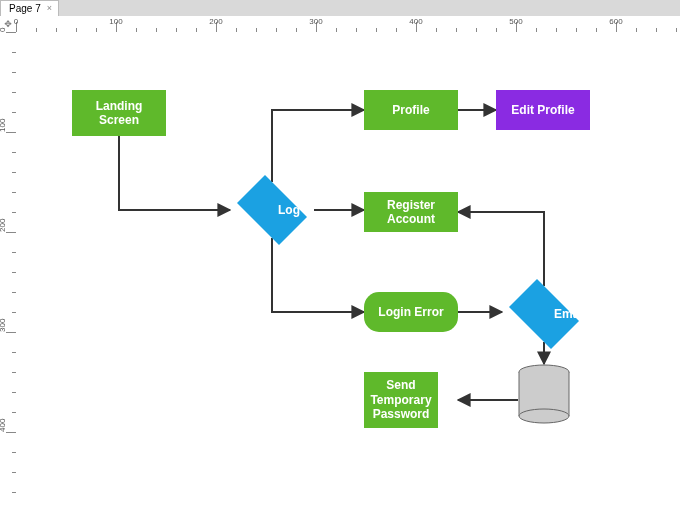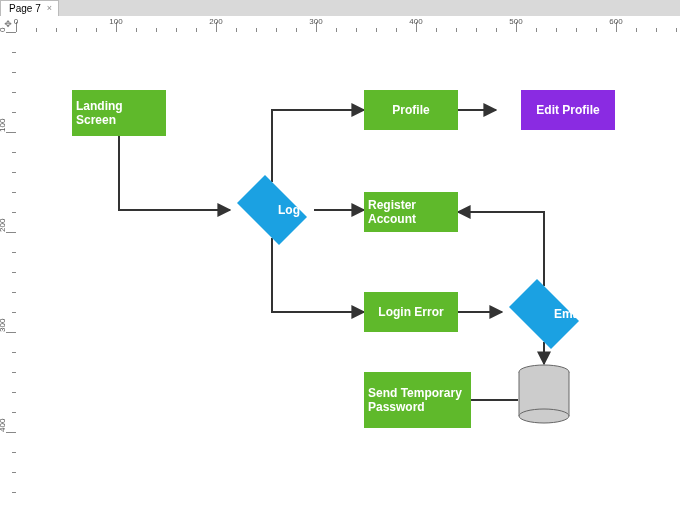--- a/index.html
+++ b/index.html
@@ -95,21 +95,21 @@
     left: 16px; top: 32px;
     width: 664px; height: 478px;
     background: #ffffff;
   }
   .canvas svg { position:absolute; left:0; top:0; }
   .node {
     position: absolute;
     display: flex;
     align-items: center;
     justify-content: center;
-    text-align: left;
+    text-align: center;
     color: #ffffff;
     font-size: 12px;
     font-weight: 600;
     line-height: 1.2;
     padding: 4px;
     box-sizing: border-box;
   }
   .rect-green { background: #5fb92b; }
   .rect-purple { background: #8a2be2; }
   .diamond {
@@ -232,28 +232,28 @@
       <path d="M528,254 L528,180 L442,180" fill="none" stroke="#333333" stroke-width="2" marker-end="url(#arrow)"></path>
       <path d="M528,310 L528,332" fill="none" stroke="#333333" stroke-width="2" marker-end="url(#arrow)"></path>
       <path d="M502,368 L442,368" fill="none" stroke="#333333" stroke-width="2" marker-end="url(#arrow)"></path>
     </svg>
 <div class="node rect-green" style="left: 56px; top: 58px; width: 94px; height: 46px;">Landing Screen</div>
     <div class="diamond" style="left: 214px; top: 150px; width: 84px; height: 56px;">
       <div class="shape"></div>
       <div class="label">Log In</div>
     </div>
     <div class="node rect-green" style="left: 348px; top: 58px; width: 94px; height: 40px;">Profile</div>
-    <div class="node rect-purple" style="left: 480px; top: 58px; width: 94px; height: 40px; margin-left: 25px;">Edit Profile</div>
+    <div class="node rect-purple" style="left: 480px; top: 58px; width: 94px; height: 40px;">Edit Profile</div>
     <div class="node rect-green" style="left: 348px; top: 160px; width: 94px; height: 40px;">Register Account</div>
-    <div class="node rect-green" style="left: 348px; top: 260px; width: 94px; height: 40px;">Login Error</div>
+    <div class="node rect-green" style="left: 348px; top: 260px; width: 94px; height: 40px; border-radius: 15px;">Login Error</div>
     <div class="diamond" style="left: 486px; top: 254px; width: 84px; height: 56px;">
       <div class="shape"></div>
       <div class="label">Email</div>
     </div>
-    <div class="node rect-green" style="left: 348px; top: 340px; width: 107px; height: 56px;">Send Temporary Password</div>
+    <div class="node rect-green" style="left: 348px; top: 340px; width: 74px; height: 56px;">Send Temporary Password</div>
     <div class="cylinder" style="left: 502px; top: 332px; width: 52px; height: 60px;">
       <svg width="52" height="60">
         <ellipse cx="26" cy="8" rx="25" ry="7" fill="#cccccc" stroke="#666666"></ellipse>
         <rect x="1" y="8" width="50" height="44" fill="#cccccc" stroke="none"></rect>
         <line x1="1" y1="8" x2="1" y2="52" stroke="#666666"></line>
         <line x1="51" y1="8" x2="51" y2="52" stroke="#666666"></line>
         <ellipse cx="26" cy="52" rx="25" ry="7" fill="#cccccc" stroke="#666666"></ellipse>
       </svg>
     </div>
   </div>

